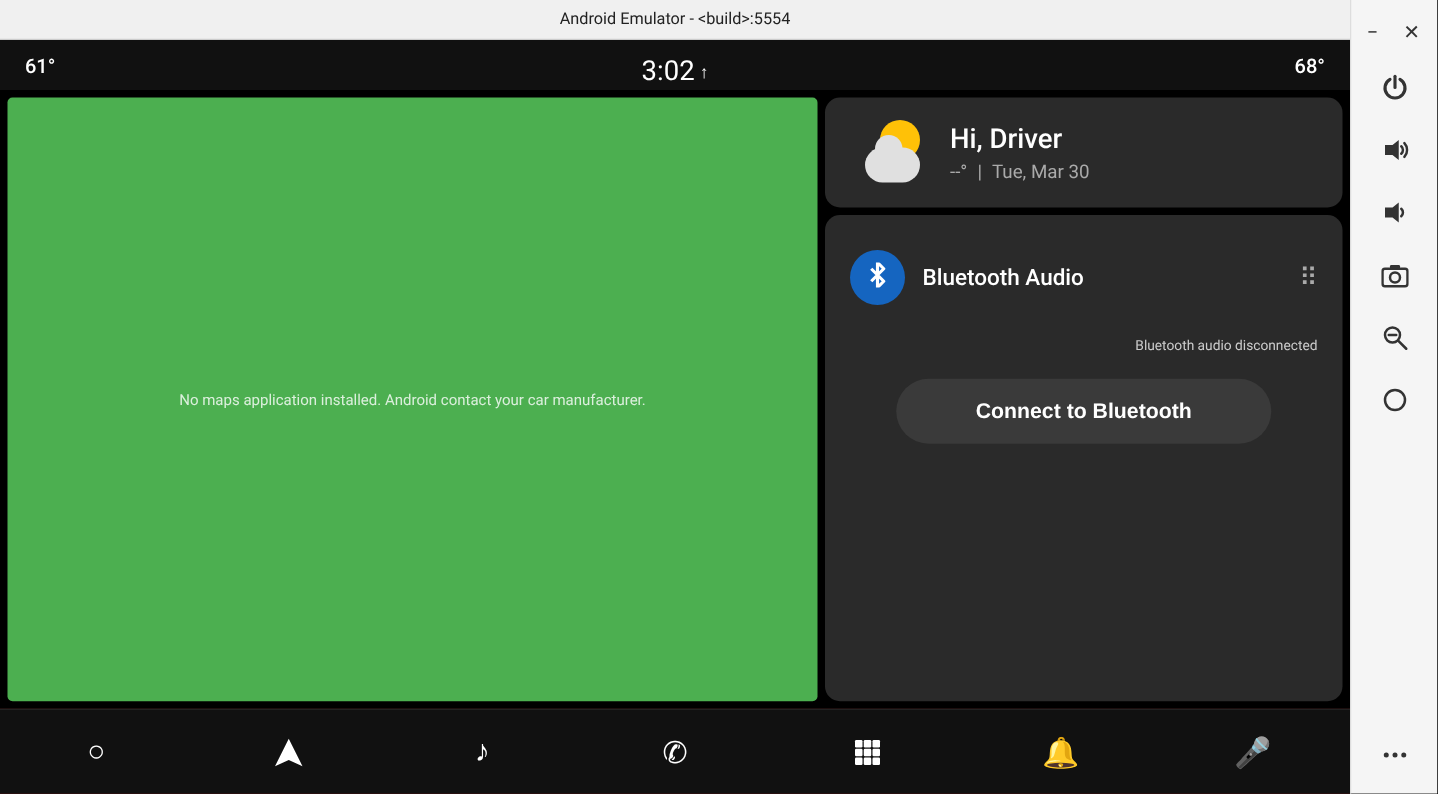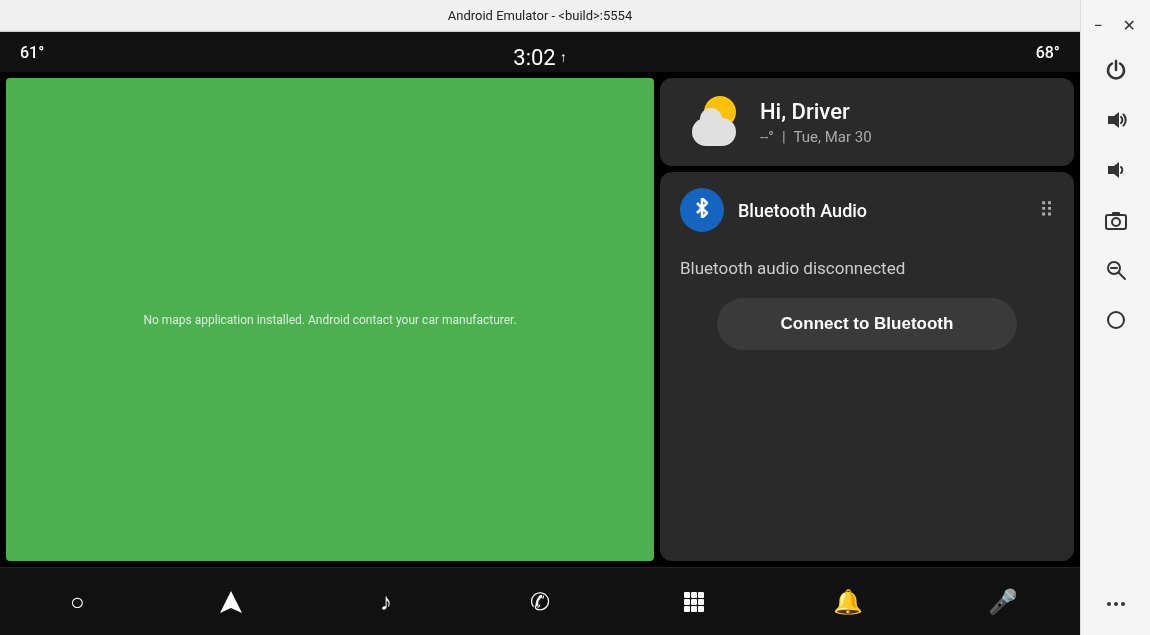--- a/index.html
+++ b/index.html
@@ -189,21 +189,21 @@
     }
     #greeting-date {
       font-size: 15px;
       color: #aaa;
     }
 
     
     #bluetooth-card {
       background: #2a2a2a;
       border-radius: 12px;
-      padding: 16px 20px;
+      padding: 28px 20px;
       flex: 1;
       display: flex;
       flex-direction: column;
     }
     #bluetooth-header {
       display: flex;
       align-items: center;
       justify-content: space-between;
       margin-bottom: 16px;
     }
@@ -230,23 +230,23 @@
       font-size: 18px;
       color: #fff;
       font-weight: 500;
     }
     #bluetooth-grid-icon {
       color: #aaa;
       font-size: 20px;
       cursor: pointer;
     }
     #bluetooth-status-text {
-      font-size: 17px;
+      font-size: 11px;
       color: #ccc;
-      text-align: left;
+      text-align: right;
       margin: 10px 0 20px 0;
     }
     #connect-bluetooth-btn {
       background: #3a3a3a;
       border: none;
       border-radius: 30px;
       padding: 16px 30px;
       color: #fff;
       font-size: 17px;
       font-weight: 600;

